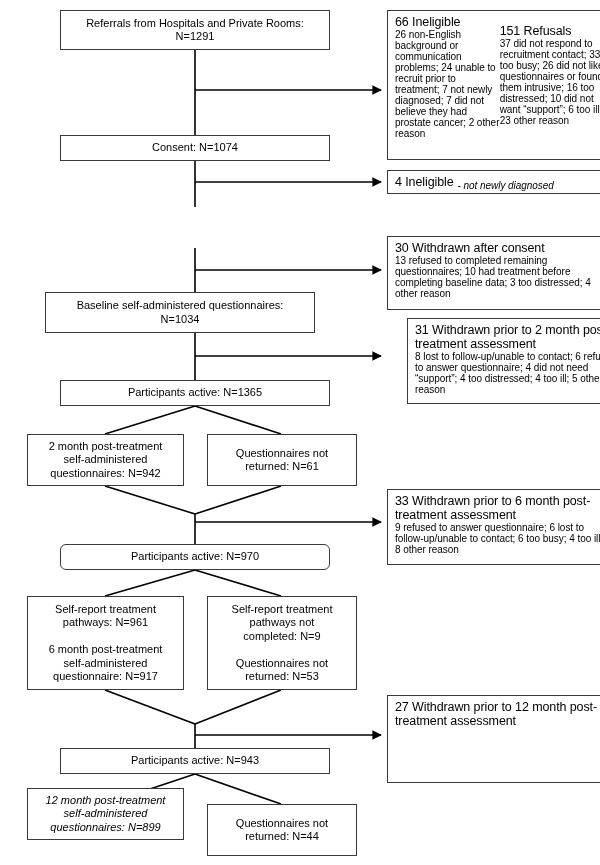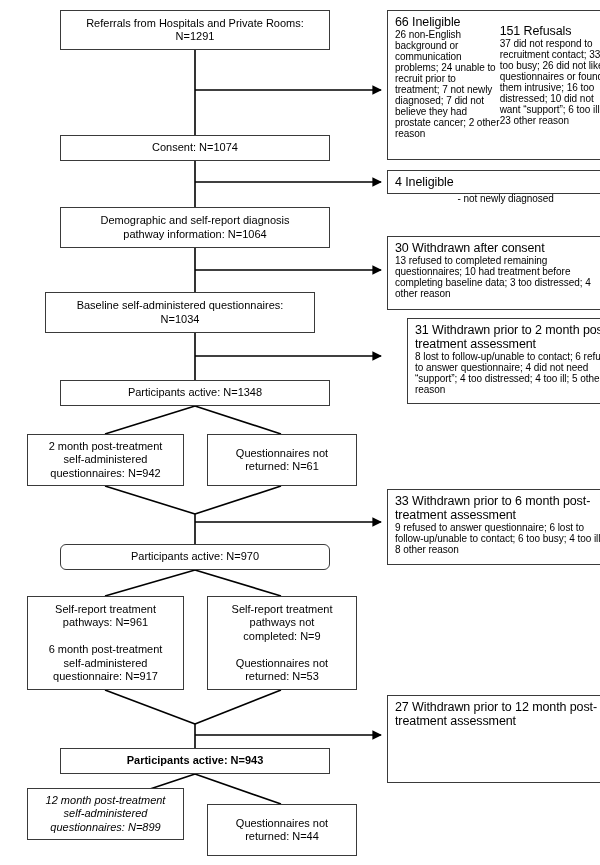--- a/index.html
+++ b/index.html
@@ -67,21 +67,21 @@
     line-height: 11px;
     letter-spacing: -0.05px;
   }
   .sidebox .group + .group { margin-top: 9px; }
   .sidebox.inline-row {
     flex-direction: row;
     align-items: center;
     justify-content: flex-start;
   }
   .sidebox.inline-row .head { margin-right: 4px; }
-  .sidebox.inline-row .detail { position: relative; top: 16px; }
+  .sidebox.inline-row .detail { position: relative; top: 3px; font-style: italic; }
 </style>
 </head>
 <body>
 
 <div id="diagram-root">
 
   <svg class="connectors" viewBox="0 0 600 865" xmlns="http://www.w3.org/2000/svg">
     <defs>
       <marker id="arrow" viewBox="0 0 10 10" refX="9" refY="5" markerWidth="6" markerHeight="6" orient="auto-start-reverse">
         <path d="M 0 0 L 10 5 L 0 10 z" fill="#000000"></path>
@@ -130,32 +130,28 @@
 
   <div class="node" style="left:41px; top:10px; width:270px; height:40px;">
     <span class="line">Referrals from Hospitals and Private Rooms:</span>
     <span class="line">N=1291</span>
   </div>
 
   <div class="node" style="left:41px; top:135px; width:270px; height:26px;">
     <span class="line">Consent: N=1074</span>
   </div>
 
-  <div class="node" style="left:41px; top:207px; width:270px; height:41px;">
-    <span class="line">Demographic and self-report diagnosis</span>
-    <span class="line">pathway information: N=1064</span>
-  </div>
 
   <div class="node" style="left:26px; top:292px; width:270px; height:41px;">
     <span class="line">Baseline self-administered questionnaires:</span>
     <span class="line">N=1034</span>
   </div>
 
   <div class="node" style="left:41px; top:380px; width:270px; height:26px;">
-    <span class="line">Participants active: N=1348</span>
+    <span class="line">Participants active: N=1365</span>
   </div>
 
   <div class="node" style="left:8px; top:434px; width:157px; height:52px;">
     <span class="line">2 month post-treatment</span>
     <span class="line">self-administered</span>
     <span class="line">questionnaires: N=942</span>
   </div>
 
   <div class="node" style="left:188px; top:434px; width:150px; height:52px;">
     <span class="line">Questionnaires not</span>
@@ -177,21 +173,21 @@
 
   <div class="node" style="left:188px; top:596px; width:150px; height:94px;">
     <span class="line">Self-report treatment</span>
     <span class="line">pathways not</span>
     <span class="line">completed: N=9</span>
     <span class="line blankline">&nbsp;</span>
     <span class="line">Questionnaires not</span>
     <span class="line">returned: N=53</span>
   </div>
 
-  <div class="node" style="left:41px; top:748px; width:270px; height:26px;font-weight:bold;">
+  <div class="node" style="left:41px; top:748px; width:270px; height:26px;">
     <span class="line">Participants active: N=943</span>
   </div>
 
   <div class="node" style="left:8px; top:788px; width:157px; height:52px;font-style:italic;">
     <span class="line">12 month post-treatment</span>
     <span class="line">self-administered</span>
     <span class="line">questionnaires: N=899</span>
   </div>
 
   <div class="node" style="left:188px; top:804px; width:150px; height:52px;">

